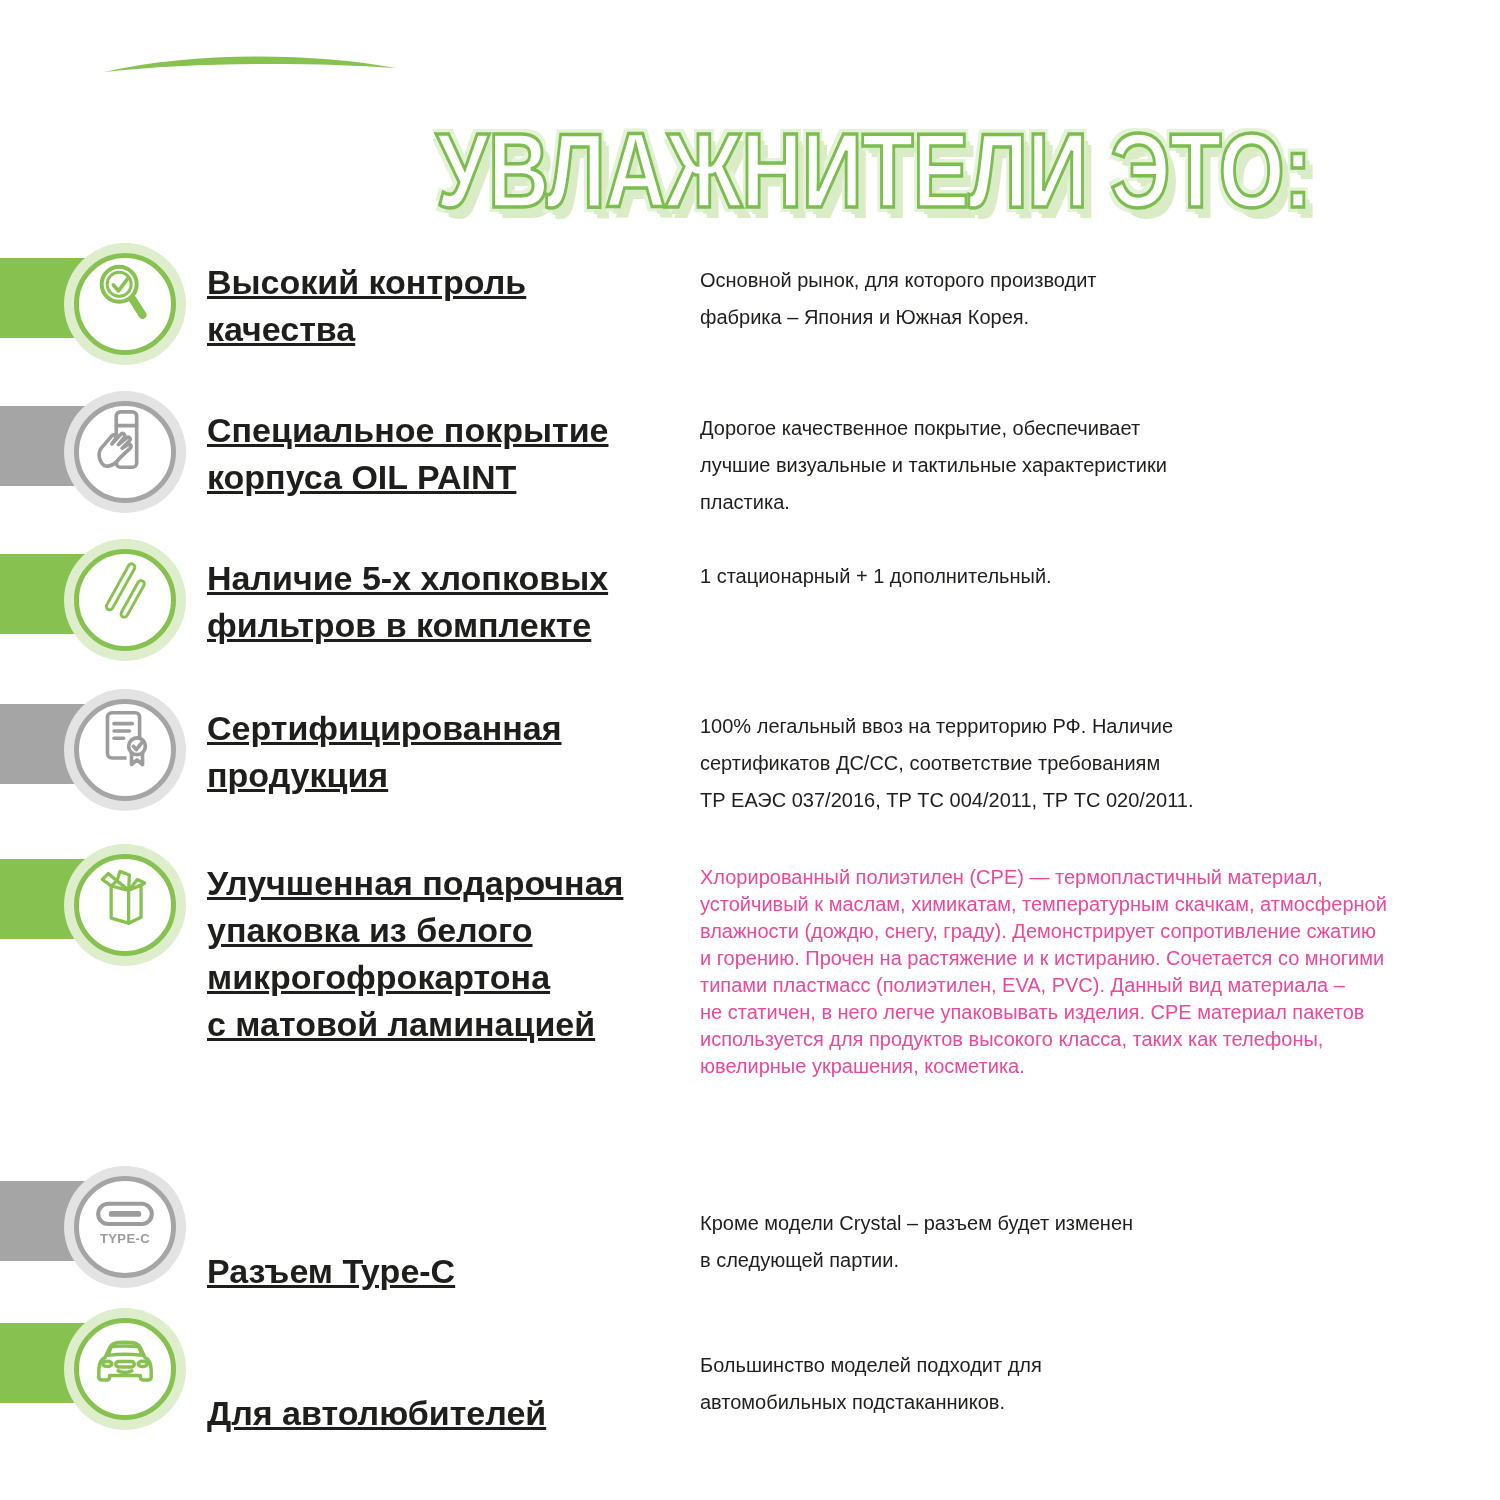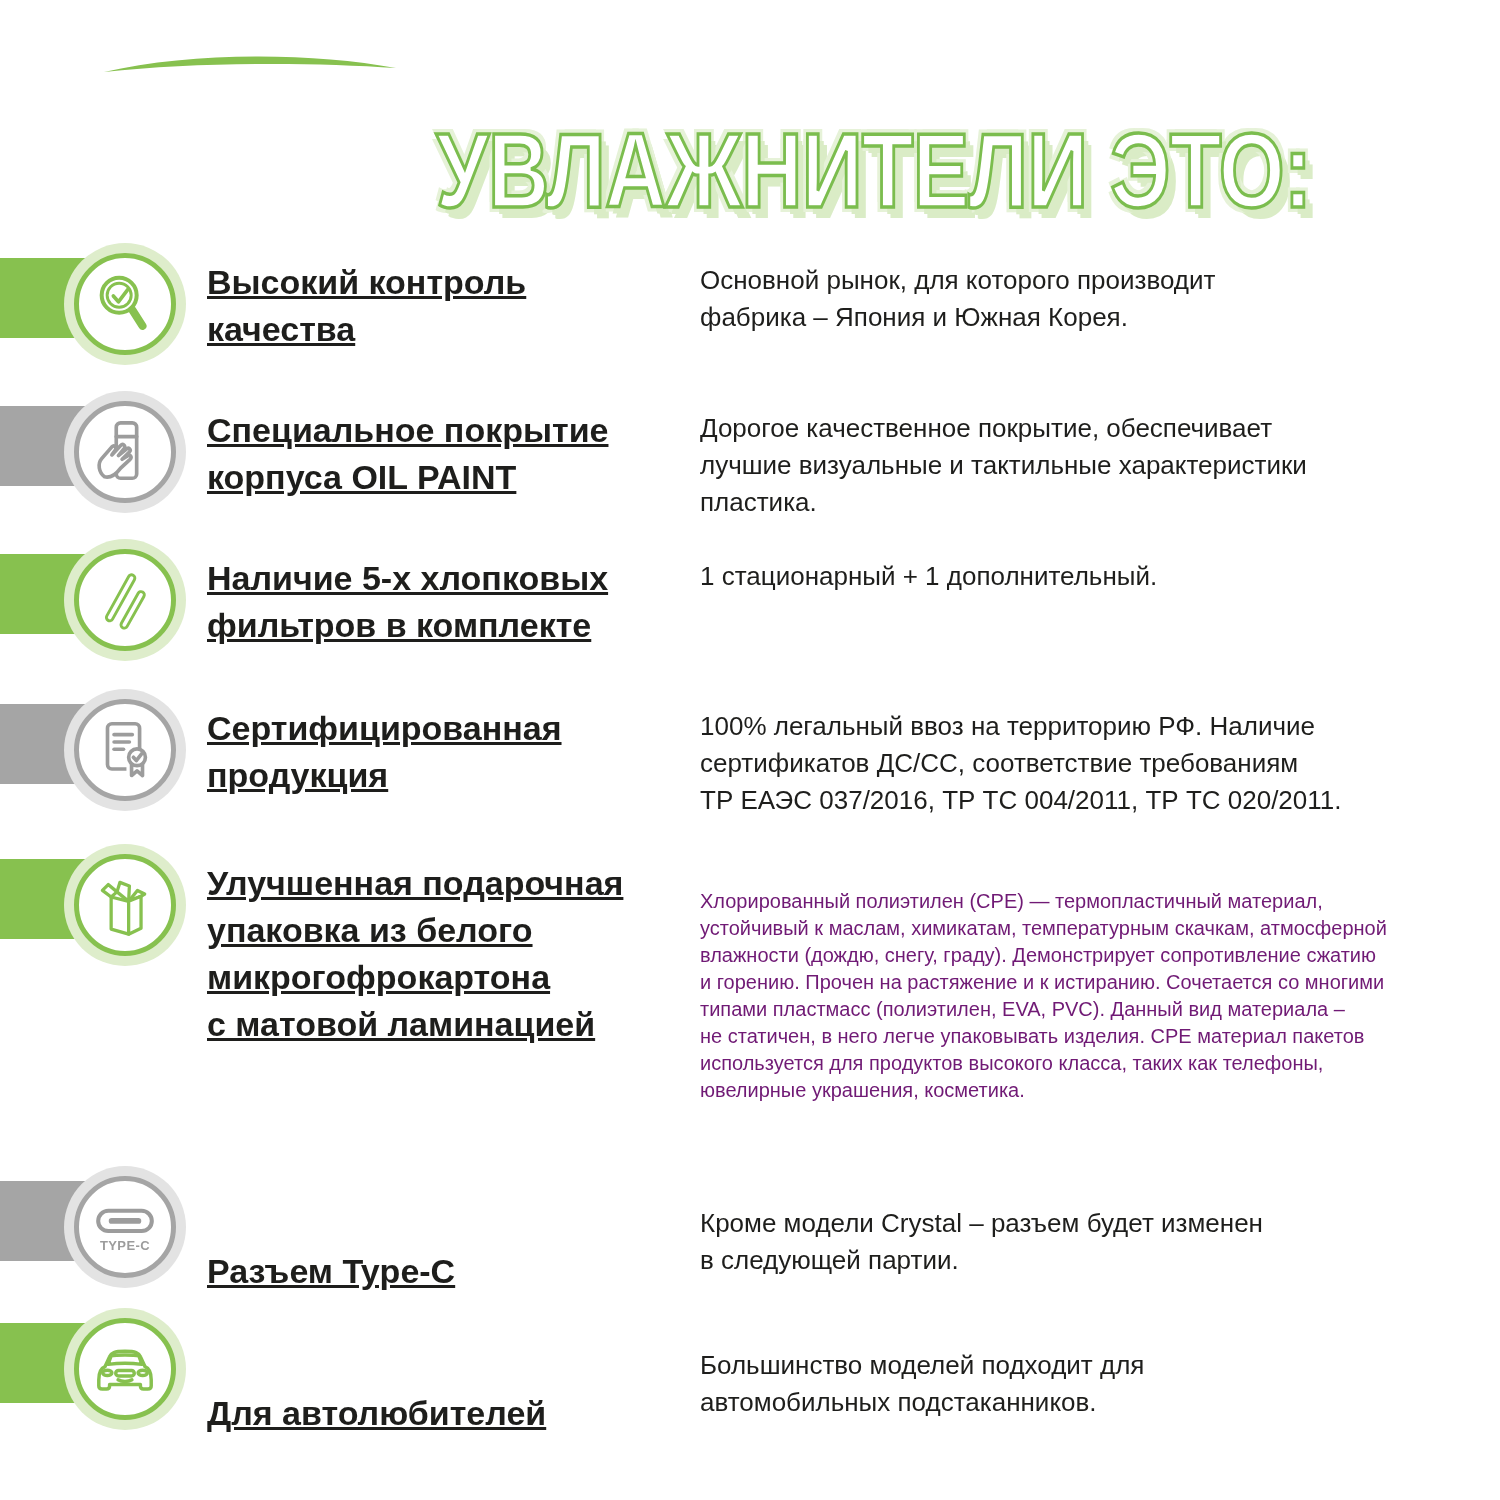--- a/index.html
+++ b/index.html
@@ -17,33 +17,33 @@
     color:#ffffff;-webkit-text-stroke:3.5px #7bbd4e;letter-spacing:-1px;
     transform:scaleX(.80);transform-origin:left top;
     text-shadow:7px 7px 0 #daecc6,-5px 5px 0 #e6f2d8,5px -5px 0 #e6f2d8,-5px -5px 0 #e6f2d8,11px 11px 0 #daecc6;}
 
   
   .row{position:absolute;left:0;width:1500px;}
   .bar{position:absolute;left:0;top:23px;width:124px;height:80px;border-radius:0 10px 10px 0;}
   .halo{position:absolute;left:64px;top:8px;width:122px;height:122px;border-radius:50%;}
   .circle{position:absolute;left:10px;top:10px;width:102px;height:102px;border-radius:50%;
           background:#fff;box-sizing:border-box;border:5px solid #000;
-          display:flex;align-items:center;justify-content:center;}
+          display:flex;justify-content:center;}
   .row.green .bar{background:#87c14f;}
   .row.green .halo{background:#deedcb;}
   .row.green .circle{border-color:#87c14f;}
   .row.gray .bar{background:#a5a5a5;}
   .row.gray .halo{background:#e3e3e3;}
   .row.gray .circle{border-color:#a5a5a5;}
 
   .ftitle{position:absolute;left:207px;top:24px;margin:0;width:480px;
           font-size:34px;line-height:47px;font-weight:700;color:#1e1e1c;white-space:pre-line;text-decoration:underline;}
   .descwrap{position:absolute;left:700px;top:27px;width:780px;}
-  .desc{margin:0;font-size:26px;line-height:37px;color:#1e1e1c;white-space:pre-line;}
-  .note{margin:25px 0 0 0;font-size:20px;line-height:27px;color:#701a75;white-space:pre-line;}
+  .desc{margin:0;font-size:20px;line-height:37px;color:#1e1e1c;white-space:pre-line;}
+  .note{margin:1px 0 0 0;font-size:20px;line-height:27px;color:#ec4899;white-space:pre-line;}
   .row.single .ftitle{top:47px;margin-top:43px;}
   .row.single .descwrap{top:47px;}
 
   svg{display:block;}
 </style>
 </head>
 <body>
 
 <div class="page">
 

